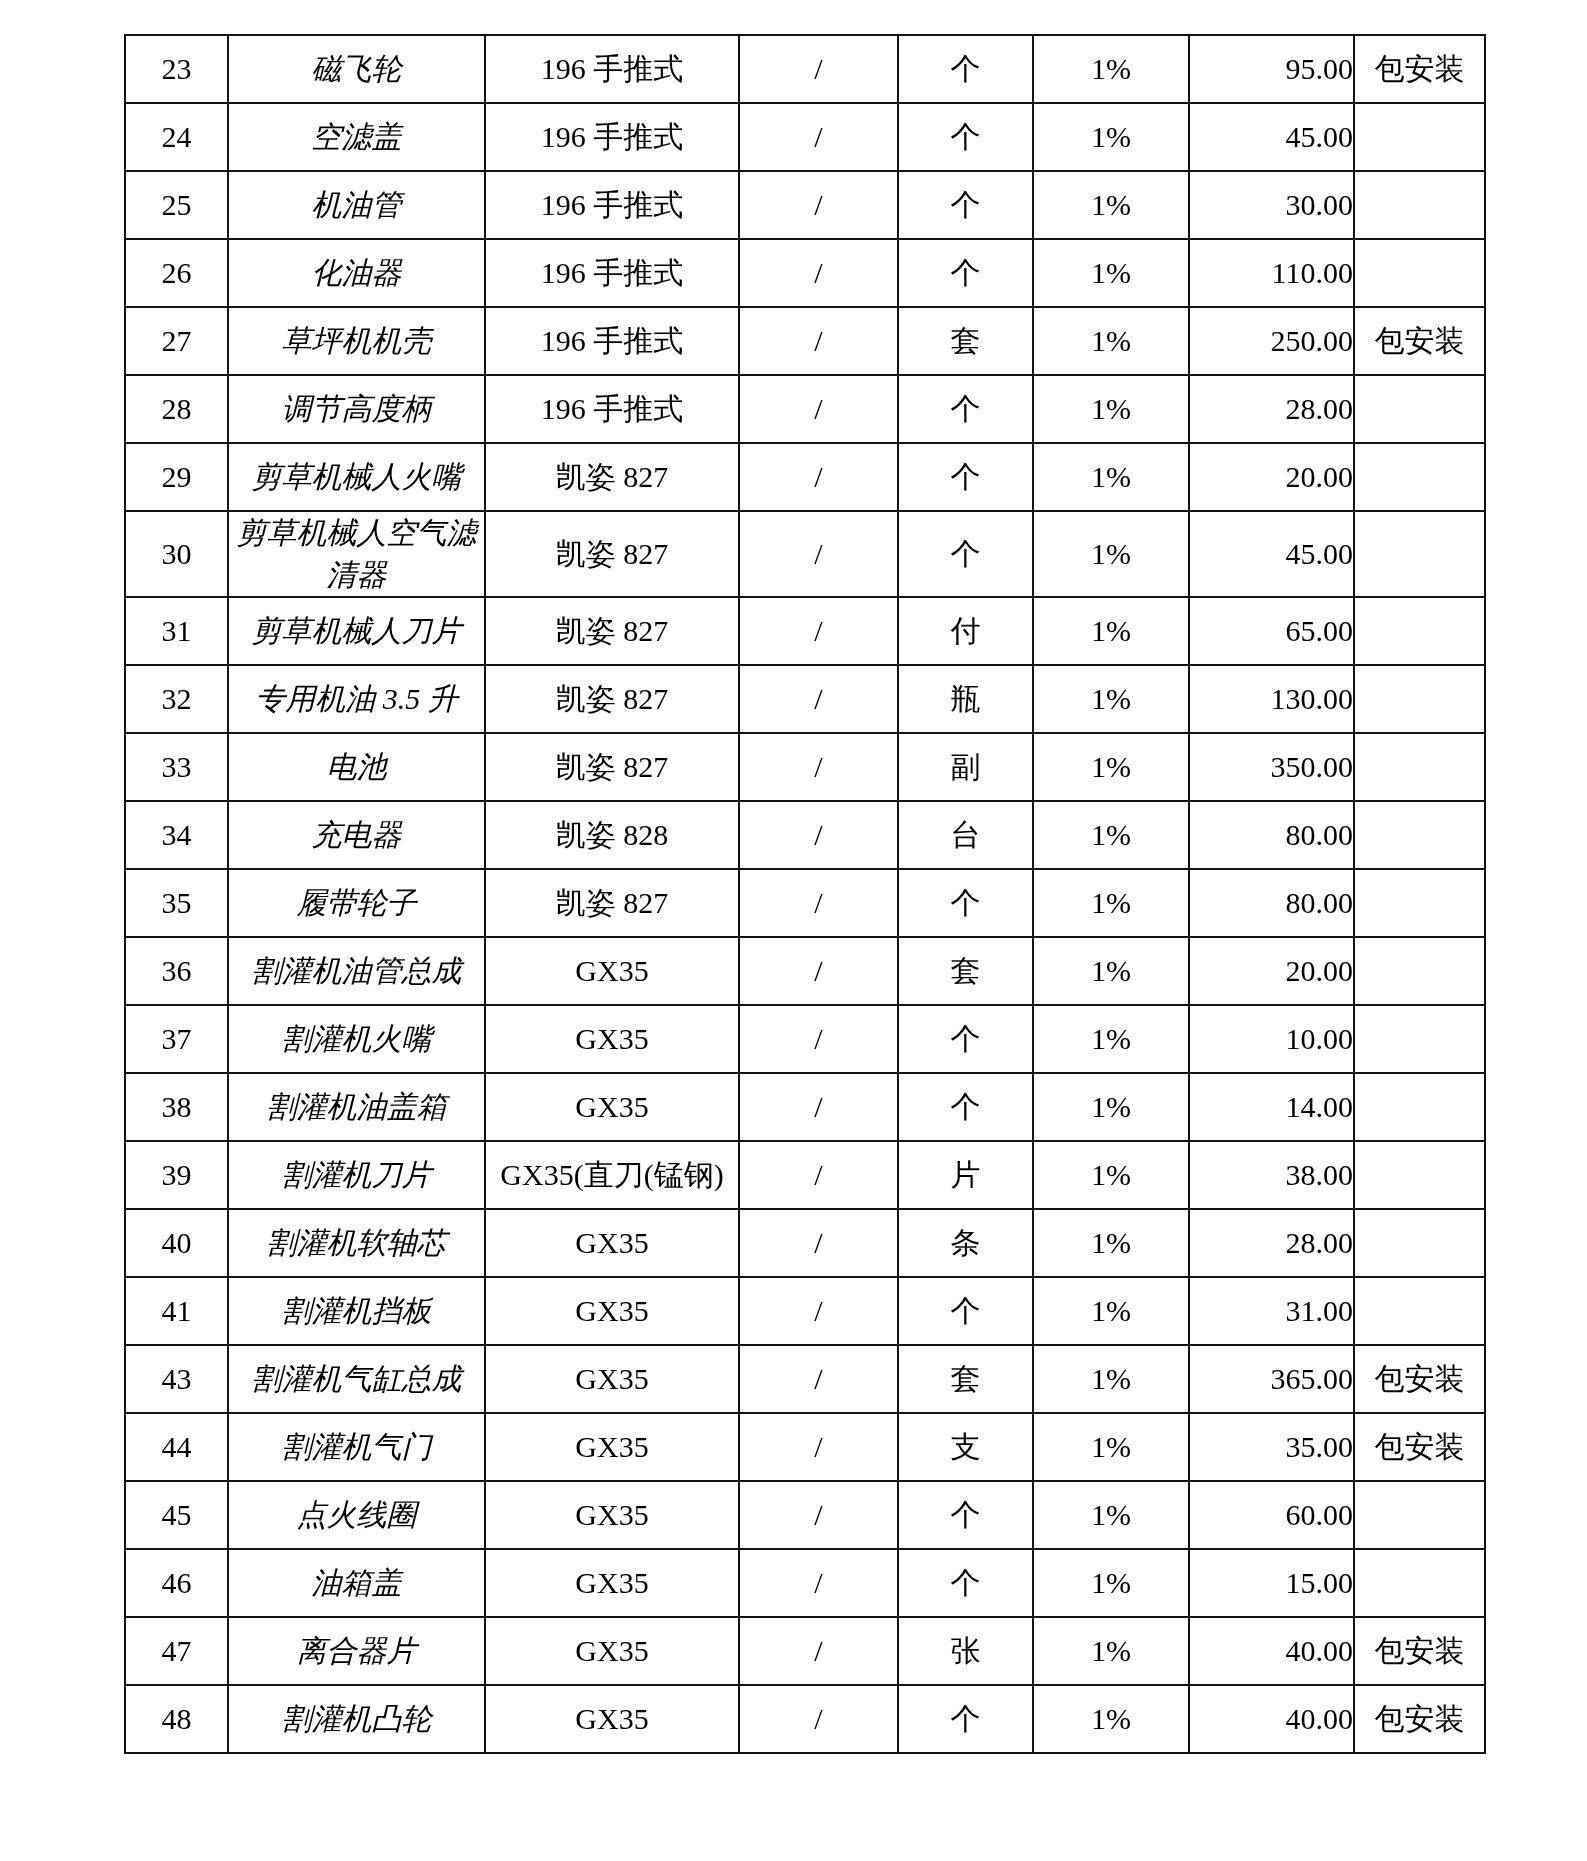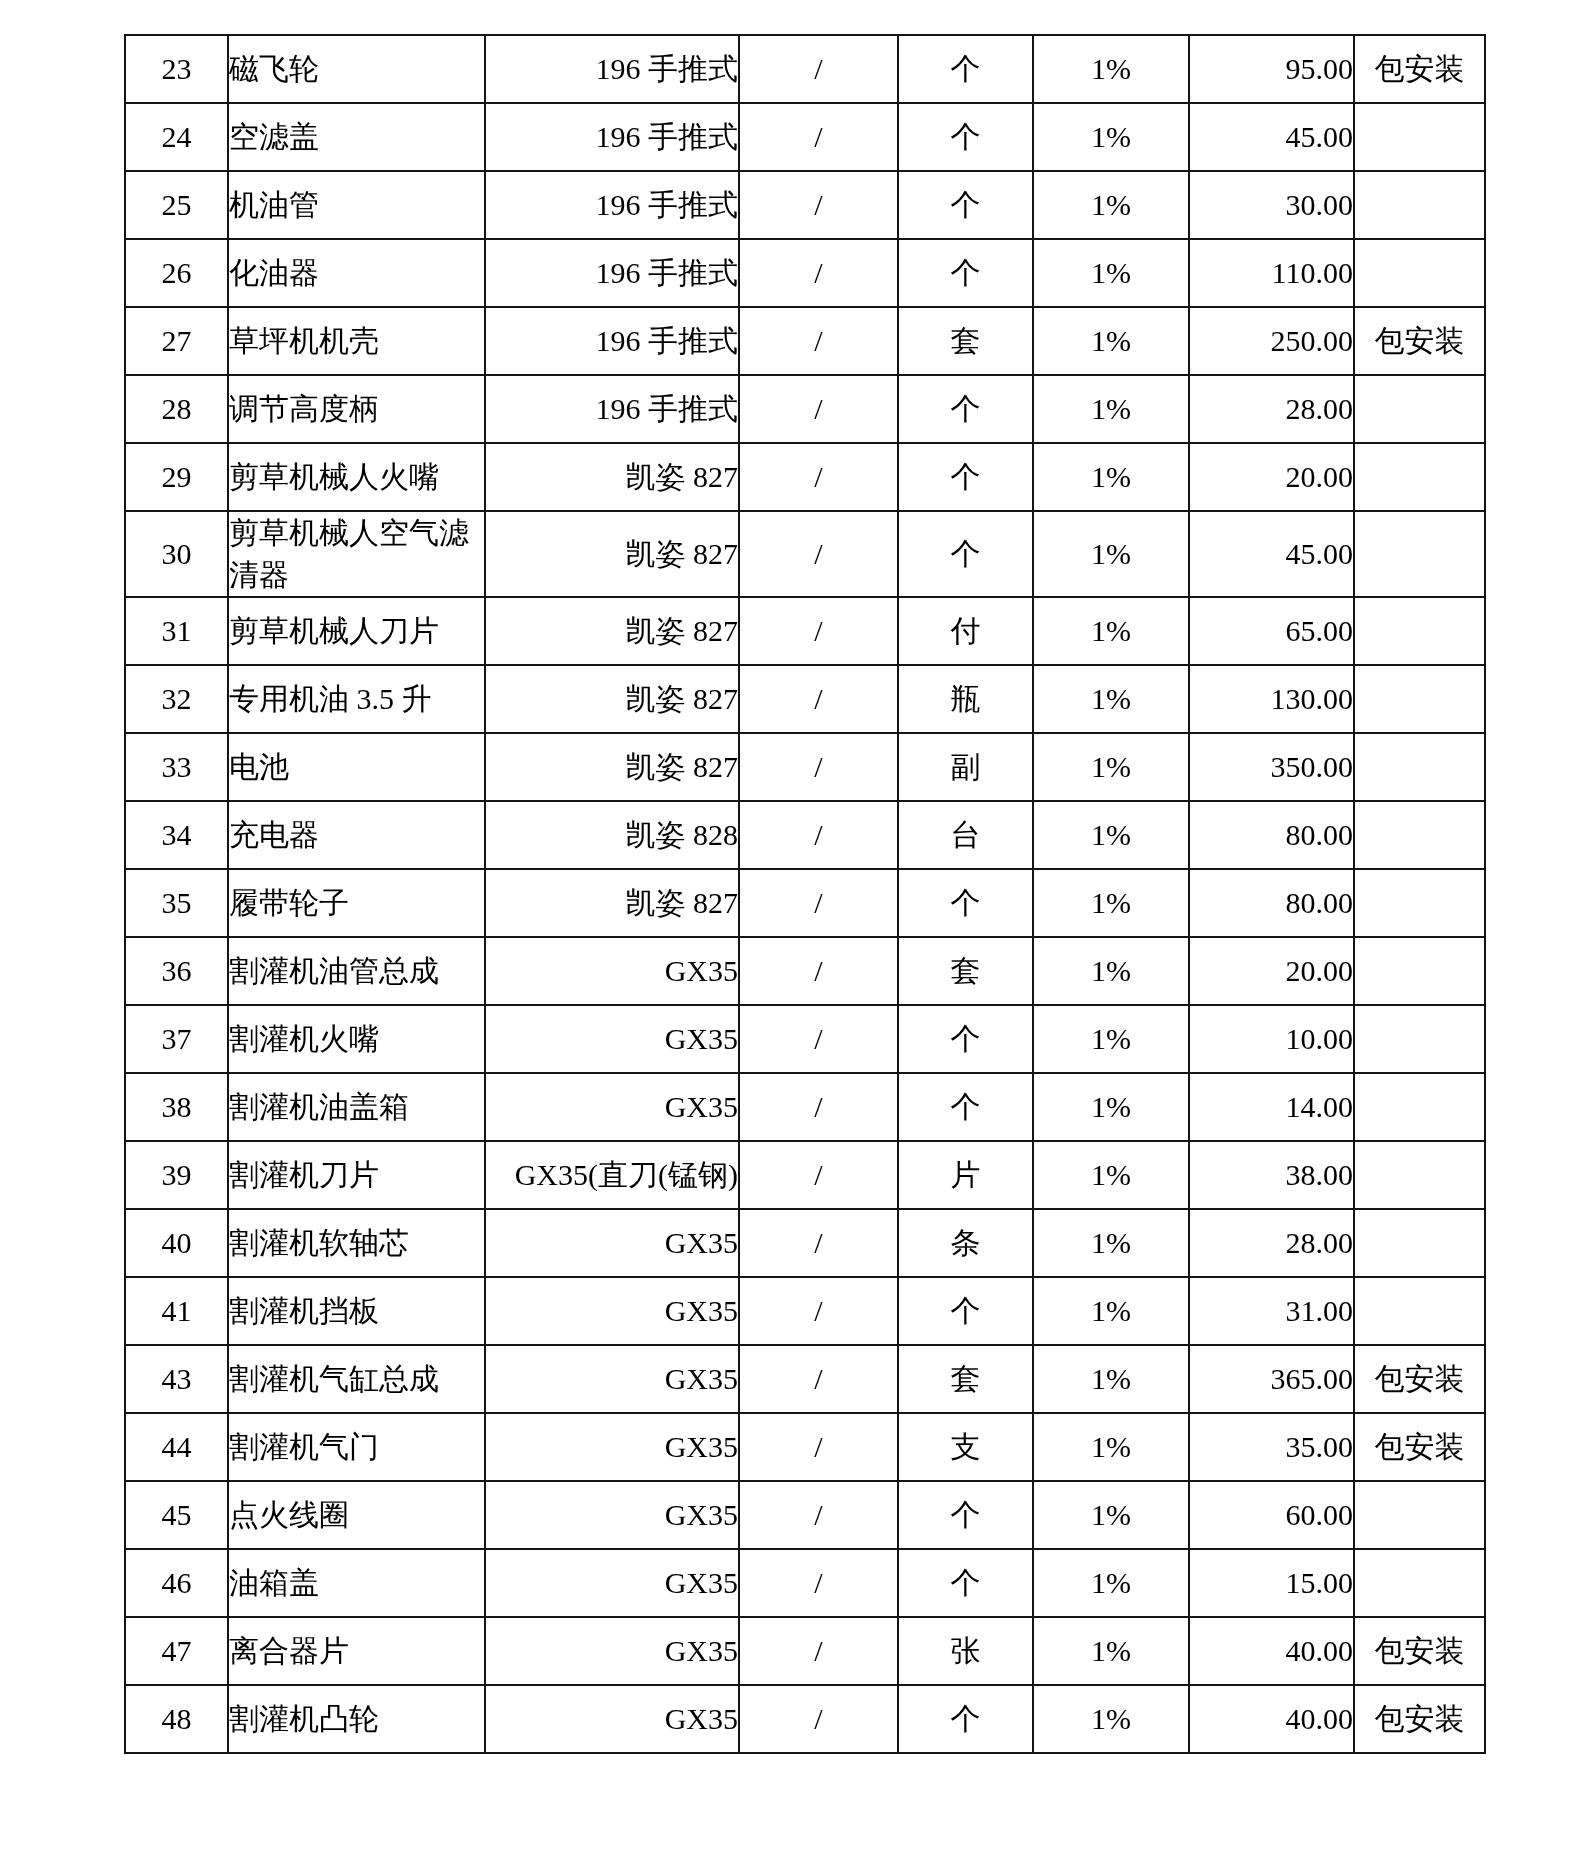--- a/index.html
+++ b/index.html
@@ -31,22 +31,22 @@
     line-height: 42px;
     vertical-align: middle;
     padding: 0;
     overflow: hidden;
     word-break: break-all;
   }
   table.price-table tr {
     height: 68px;
   }
   td.c-num    { text-align: center; }
-  td.c-name   { text-align: left; padding-left: 18px; padding-right: 6px; }
-  td.c-model  { text-align: right; padding-left: 13px; padding-right: 2px; }
+  td.c-name   { text-align: center; padding-left: 18px; padding-right: 6px; font-style: italic; }
+  td.c-model  { text-align: center; padding-left: 13px; padding-right: 2px; }
   td.c-slash  { text-align: center; }
   td.c-unit   { text-align: center; }
   td.c-rate   { text-align: center; }
   td.c-price  { text-align: right; padding-right: 17px; }
   td.c-remark { text-align: center; border-radius: 25px; }
 </style>
 </head>
 <body>
 
 <div class="page">

